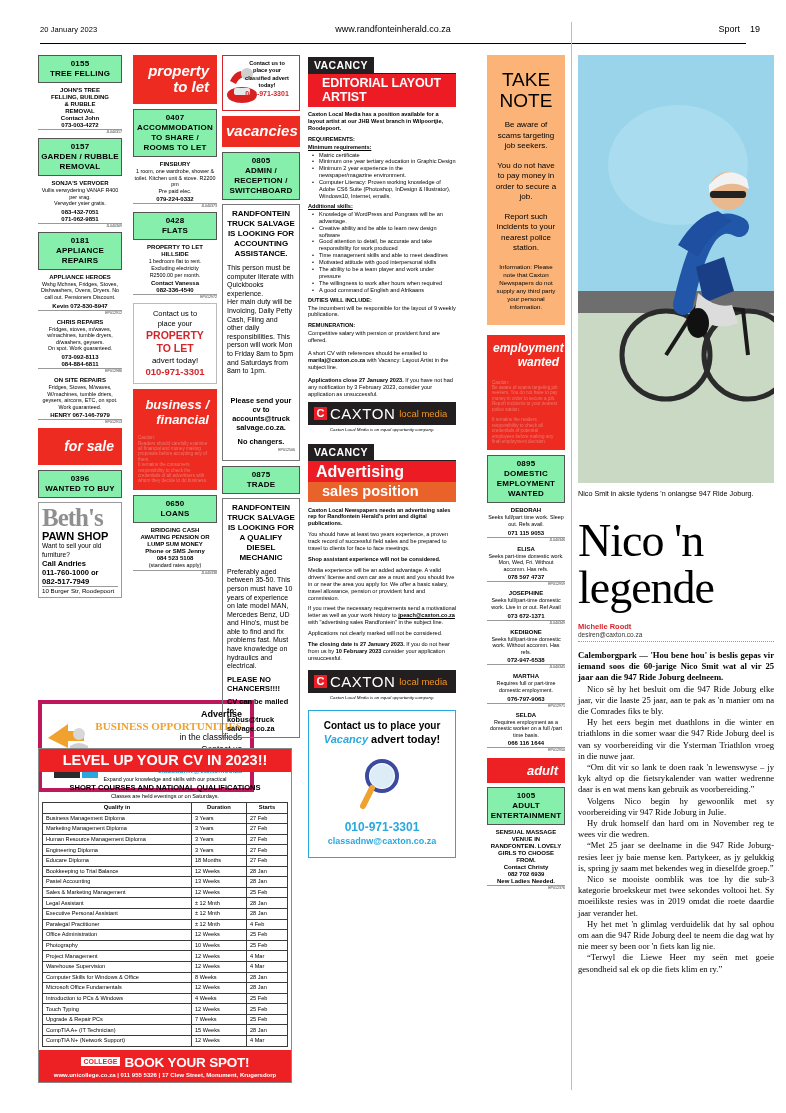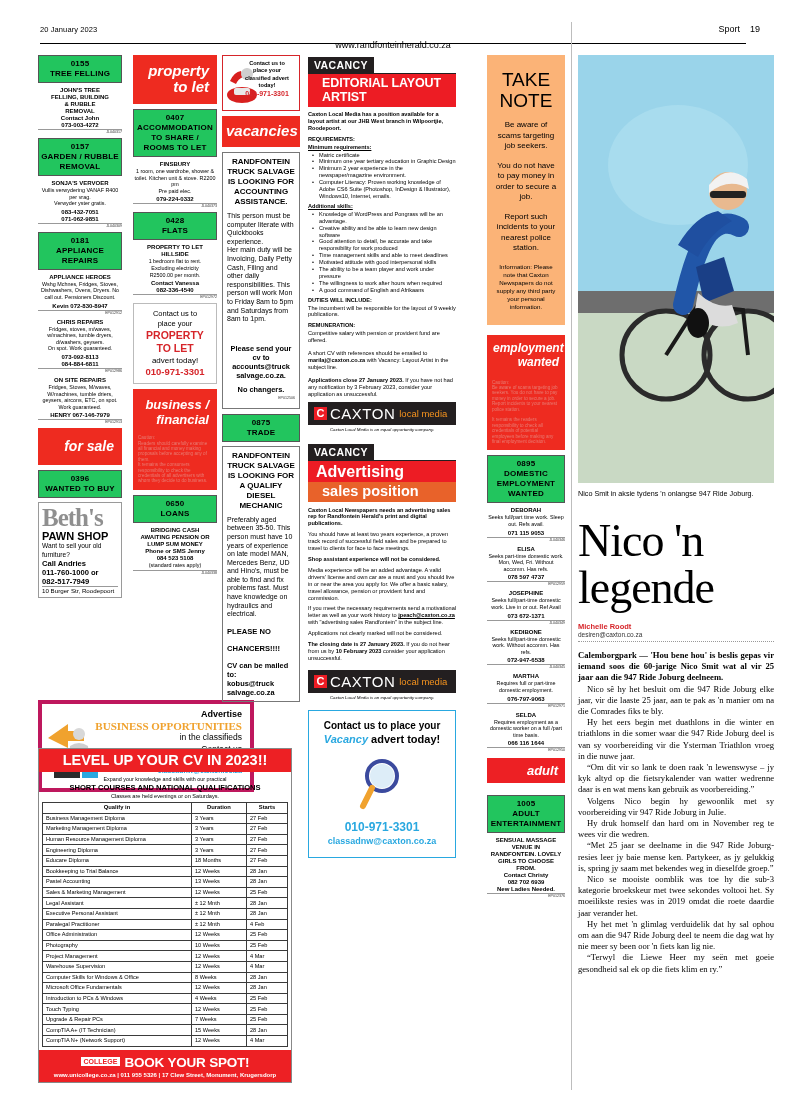--- a/index.html
+++ b/index.html
@@ -2,29 +2,29 @@
 <html><head>
 <meta charset="utf-8">
 <style>
   html,body{margin:0;padding:0;background:#ffffff;}
   body{width:786px;height:1113px;font-family:"Liberation Sans",sans-serif;color:#000;}
   .page{position:relative;width:786px;height:1113px;overflow:hidden;background:#fff;border-radius:25px;}
 
   
   .masthead{position:absolute;left:0;top:22px;width:786px;height:22px;}
   .mh-date{position:absolute;left:40px;top:3px;font-size:7.5px;letter-spacing:.1px;}
-  .mh-url{position:absolute;left:0;top:18px;width:786px;text-align:center;font-size:9px;}
+  .mh-url{position:absolute;left:0;top:2px;width:786px;text-align:center;font-size:9px;}
   .mh-sport{position:absolute;right:46px;top:2px;font-size:9px;}
   .mh-pg{position:absolute;right:26px;top:2px;font-size:9px;}
   .hrule{position:absolute;left:40px;top:43px;width:706px;height:1px;background:#000;}
   .vrule{position:absolute;left:571px;top:22px;width:1px;height:1068px;background:#bdbdbd;}
 
   
   .col{position:absolute;}
-  .catbox{border:1.2px solid #555;background:#22c55e;text-align:center;
+  .catbox{border:1.2px solid #555;background:#86efac;text-align:center;
           font-weight:bold;font-size:8px;line-height:10px;padding:3px 1px;margin-bottom:4px;
           font-family:"Liberation Sans",sans-serif;letter-spacing:.2px;}
   .catbox .num{display:block;font-size:8px;}
   .adtext{font-size:5.4px;line-height:6.6px;text-align:center;margin-bottom:2px;}
   .adname{font-weight:bold;font-size:6px;line-height:7px;text-align:center;}
   .adphone{font-weight:bold;font-size:6px;line-height:7px;text-align:center;}
   .adcode{font-size:3.6px;text-align:right;color:#333;border-top:.5px solid #999;margin:0 0 4px 0;}
   .redbanner{background:#ee2b20;color:#fff;font-style:italic;font-weight:bold;
              text-align:right;padding:8px 8px 9px 8px;font-size:15px;line-height:16px;margin-bottom:5px;}
   .redbanner.ctr{text-align:center;}
@@ -108,21 +108,21 @@
   .byline{position:absolute;left:578px;top:622px;width:196px;}
   .byline .bn{font-size:7.5px;font-weight:bold;color:#d6252a;line-height:9px;}
   .byline .be{font-size:6.5px;line-height:8px;color:#333;}
   .byline .bl{border-top:1px dotted #999;margin-top:2px;}
   .artbody{position:absolute;left:578px;top:650px;width:196px;font-family:"Liberation Serif",serif;
            font-size:8.6px;line-height:11.2px;text-align:justify;}
   .artbody p{margin:0;text-indent:9px;}
   .artbody p.lead{text-indent:0;font-weight:bold;}
 
   .adultbar{background:#ed2024;color:#fff;font-style:italic;font-weight:bold;text-align:right;
-            font-size:13px;padding:5px 7px;margin-bottom:12px;}
+            font-size:13px;padding:5px 7px;margin-bottom:4px;}
 </style>
 </head>
 <body>
 
 <div class="page">
 
   <div class="masthead">
     <div class="mh-date">20 January 2023</div>
     <div class="mh-url">www.randfonteinherald.co.za</div>
     <div class="mh-sport">Sport</div>
@@ -404,20 +404,23 @@
         <span>Contact us to</span><br>
         <span>place your</span><br>
         <span>classified advert</span><br>
         <span>today!</span><br>
         <span class="tel">010-971-3301</span>
       </div>
     </div>
 
     <div class="redbanner ctr" style="font-size:15px;padding:7px 12px 8px 4px;">vacancies</div>
 
+    <div class="catbox">
+      <span class="num">0805</span><span>ADMIN / RECEPTION / SWITCHBOARD</span>
+    </div>
 
     <div style="border:1px solid #777;padding:4px 4px;margin-bottom:5px;">
       <div style="font-weight:bold;font-size:8px;line-height:10px;text-align:center;white-space:pre-line">RANDFONTEIN
 TRUCK SALVAGE
 IS LOOKING FOR
 ACCOUNTING
 ASSISTANCE.</div>
       <div style="font-size:7px;line-height:8.6px;margin-top:5px;white-space:pre-line">This person must be computer literate with Quickbooks experience.
 Her main duty will be Invoicing, Daily Petty Cash, Filing and other daily responsibilities. This person will work Mon to Friday 8am to 5pm and Saturdays from 8am to 1pm.</div>
       <div style="font-weight:bold;font-size:7.4px;line-height:9px;text-align:center;margin-top:20px;white-space:pre-line">Please send your cv to</div>
@@ -431,21 +434,21 @@
     </div>
 
     <div style="border:1px solid #777;padding:4px 4px;">
       <div style="font-weight:bold;font-size:8px;line-height:10px;text-align:center;white-space:pre-line">RANDFONTEIN
 TRUCK SALVAGE
 IS LOOKING FOR
 A QUALIFY
 DIESEL
 MECHANIC</div>
       <div style="font-size:7px;line-height:8.6px;margin-top:5px;">Preferably aged between 35-50. This person must have 10 years of experience on late model MAN, Mercedes Benz, UD and Hino's, must be able to find and fix problems fast. Must have knowledge on hydraulics and electrical.</div>
-      <div style="font-weight:bold;font-size:7.6px;line-height:17px;margin-top:4px;white-space:pre-line">PLEASE NO
+      <div style="font-weight:bold;font-size:7.6px;line-height:9px;margin-top:4px;white-space:pre-line">PLEASE NO
 CHANCERS!!!!</div>
       <div style="font-weight:bold;font-size:7.4px;line-height:9px;margin-top:4px;">CV can be mailed to:</div>
       <div style="font-weight:bold;font-size:7.4px;line-height:9px;white-space:pre-line">kobus@truck salvage.co.za</div>
     </div>
   </div>
 
   <div class="col" style="left:308px;top:55px;width:148px;">
 
     <div>
       <div class="vacbarwrap">

